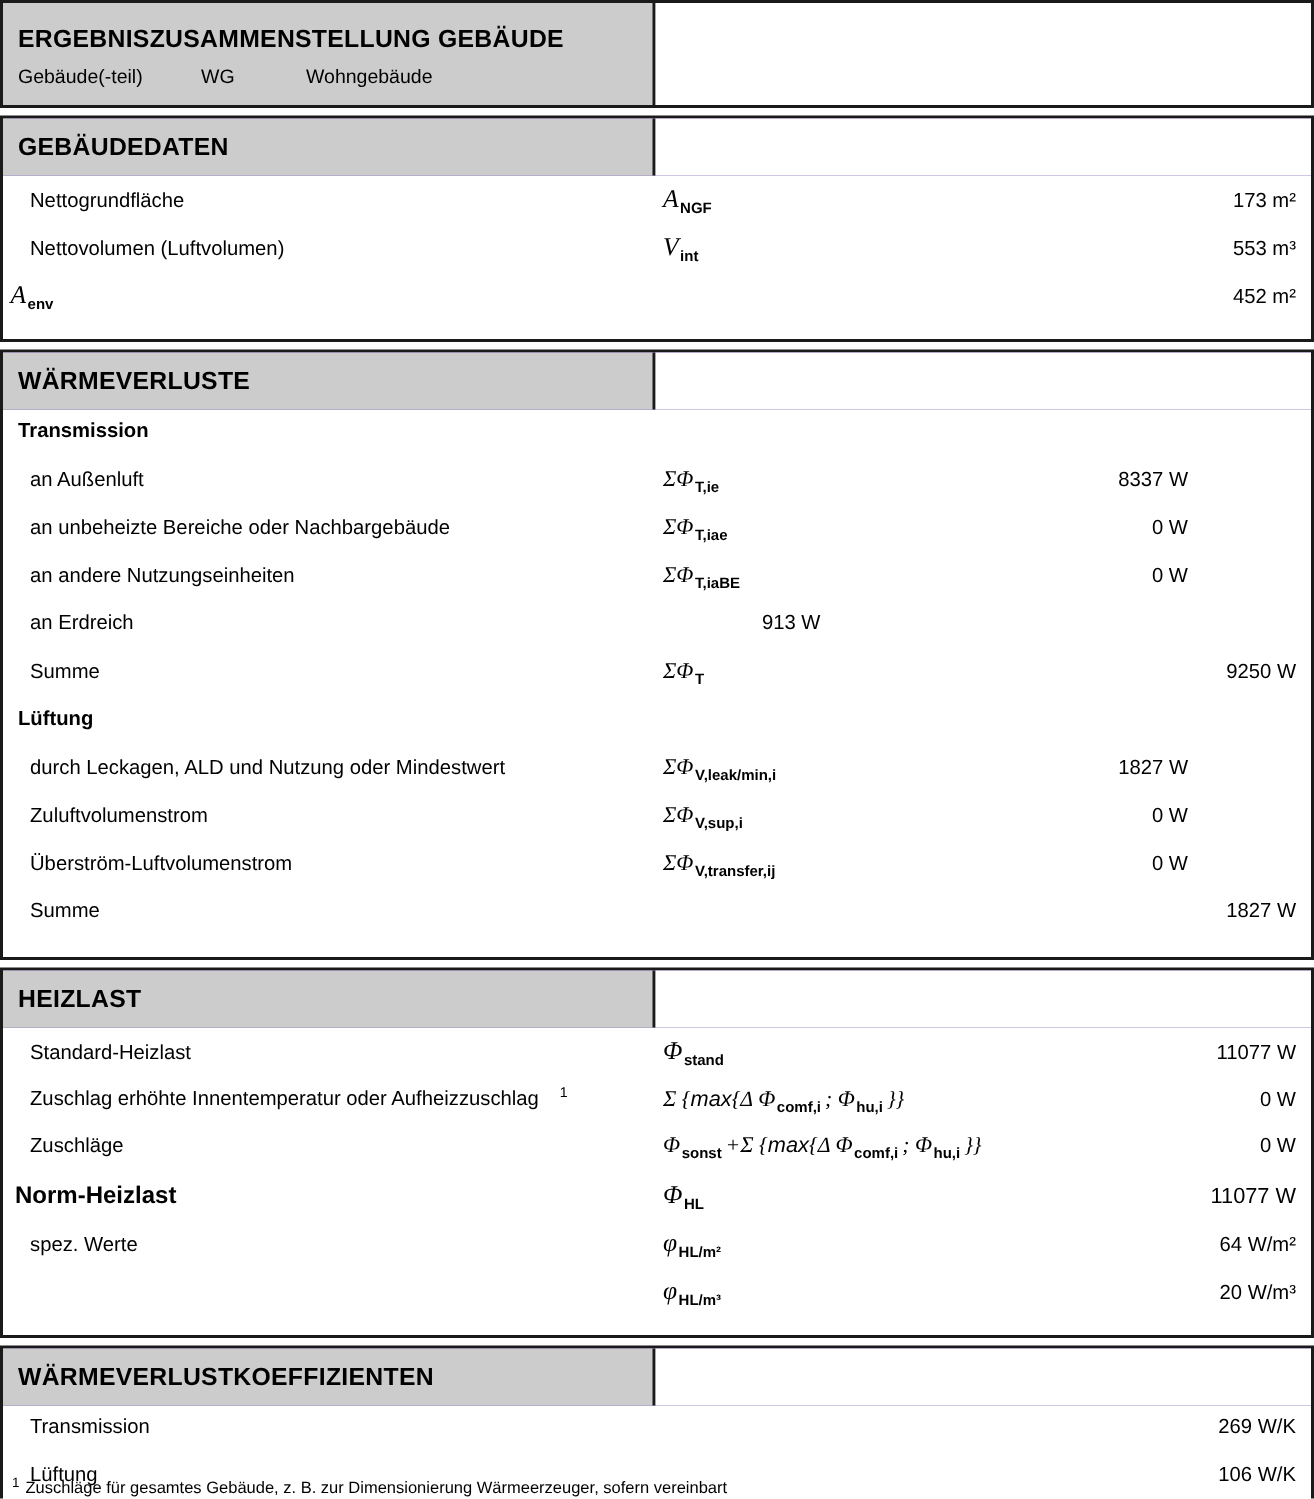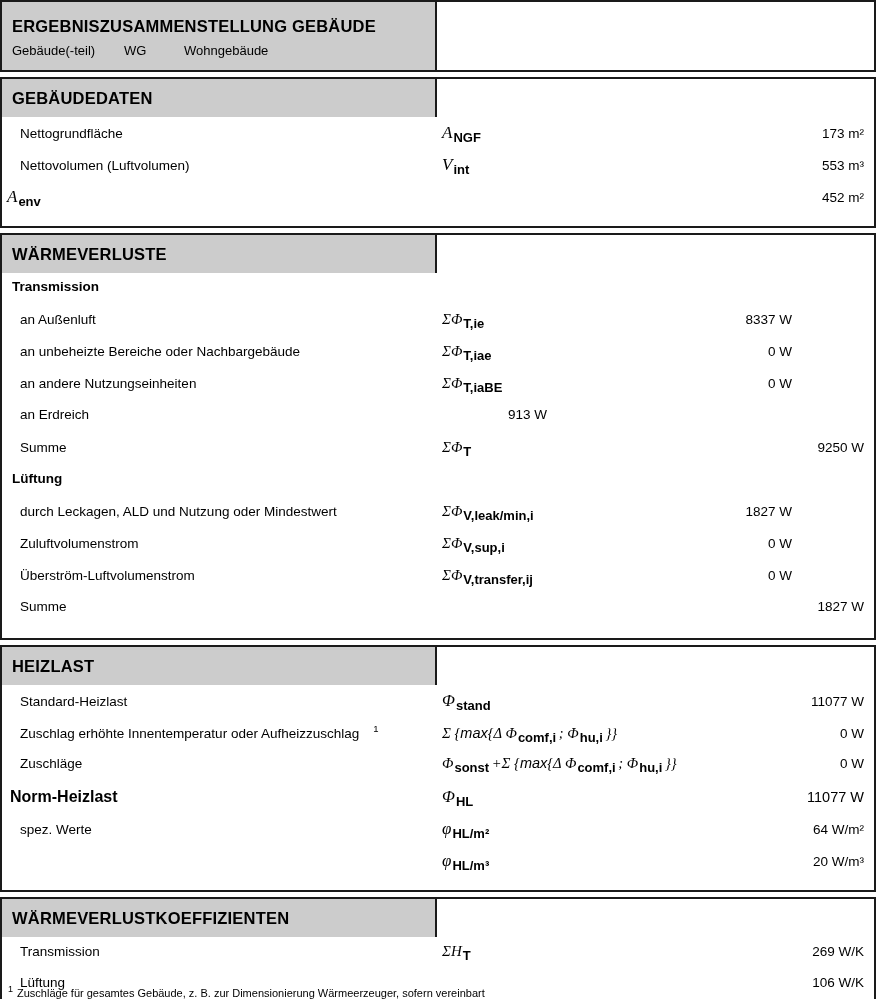--- a/index.html
+++ b/index.html
@@ -71,21 +71,21 @@
   }
   .title-main {
     font-size: 16.5px;
     font-weight: bold;
     letter-spacing: 0.2px;
     margin-bottom: 7px;
   }
   .title-sub {
     font-size: 13px;
     display: flex;
-    gap: 0;
+    gap: 10px;
     white-space: nowrap;
   }
   .title-sub .sub-a { width: 112px; }
   .title-sub .sub-b { width: 60px; }
   .title-sub .sub-c { }
 
   
   .rows {
     padding: 6px 0 7px 0;
   }
@@ -153,21 +153,21 @@
     font-size: 15px;
   }
   .phi {
     font-family: "Liberation Serif", serif;
     font-style: italic;
     font-size: 17px;
   }
   sub {
     font-family: "Liberation Sans", sans-serif;
     font-style: normal;
-    font-size: 13px;
+    font-size: 10px;
     font-weight: bold;
     vertical-align: baseline;
     position: relative;
     top: 4px;
     left: 1px;
   }
   .fml {
     font-family: "Liberation Serif", serif;
     font-style: italic;
     font-size: 14.5px;
@@ -427,23 +427,20 @@
     <div class="band">
       <div class="band-left">
         <span class="band-title">WÄRMEVERLUSTKOEFFIZIENTEN</span>
       </div>
       <div class="band-right"></div>
     </div>
     <div class="rows">
 
       <div class="row">
         <div class="r-label">Transmission</div>
-        <div class="r-sym">
-          <span class="sigma">Σ<span style="font-family:'Liberation Serif',serif;font-style:italic;">H</span></span><sub>T</sub>
-        </div>
         <div class="r-val1"></div>
         <div class="r-val2">269 W/K</div>
       </div>
 
       <div class="row">
         <div class="r-label">Lüftung</div>
         <div class="r-val1"></div>
         <div class="r-val2">106 W/K</div>
       </div>
 

